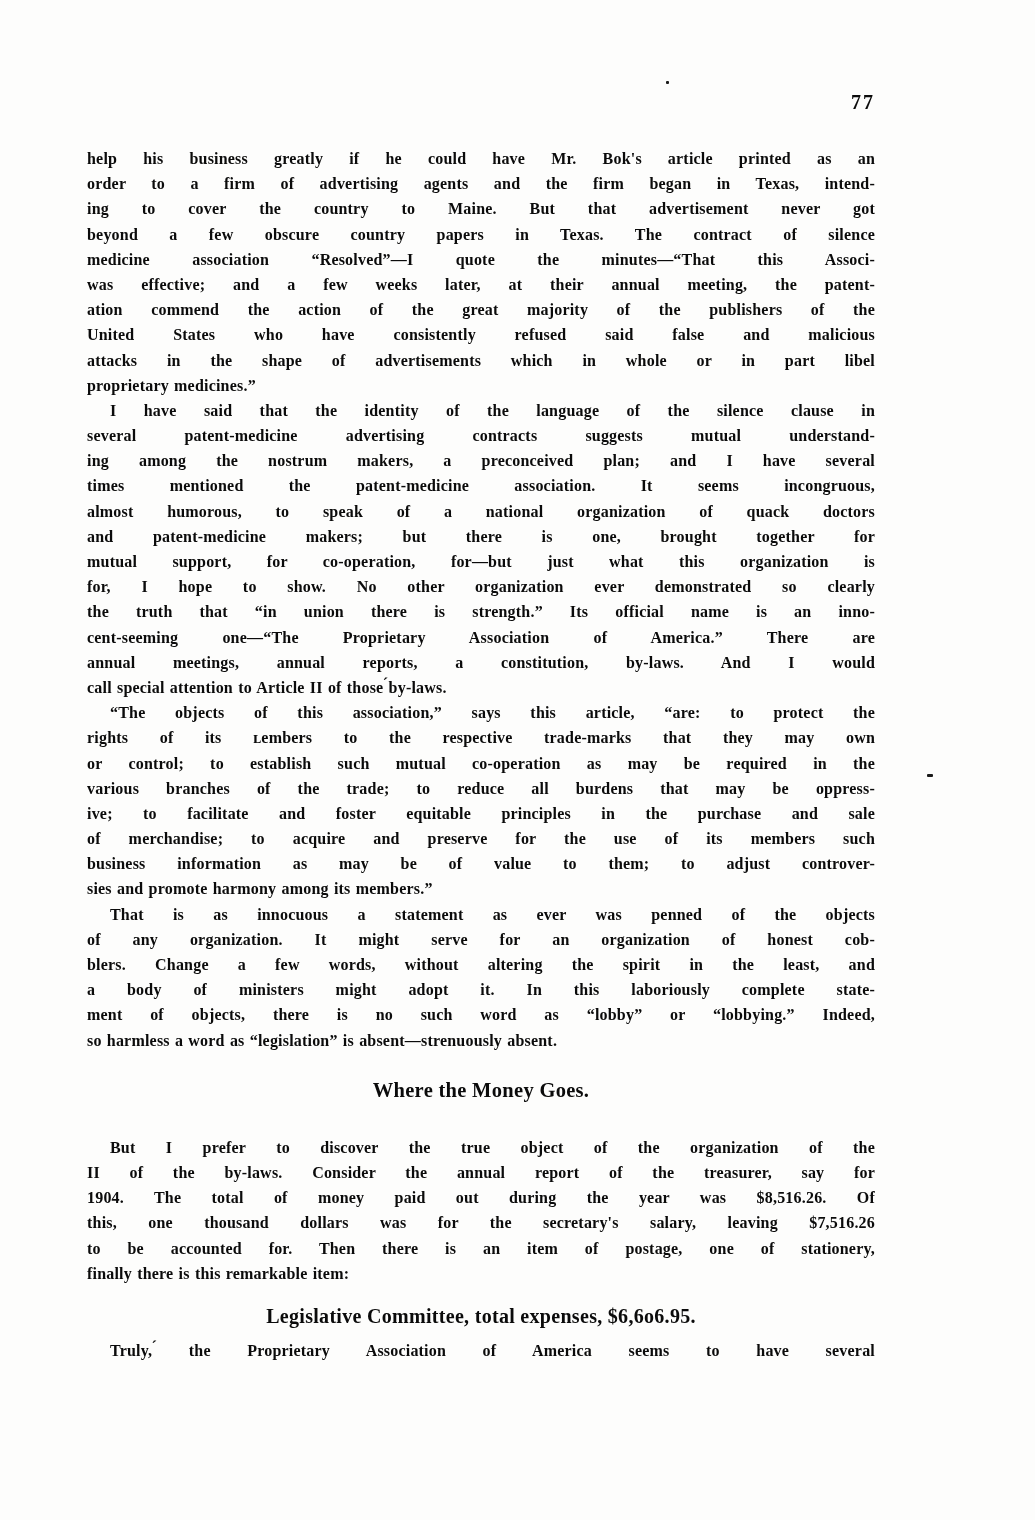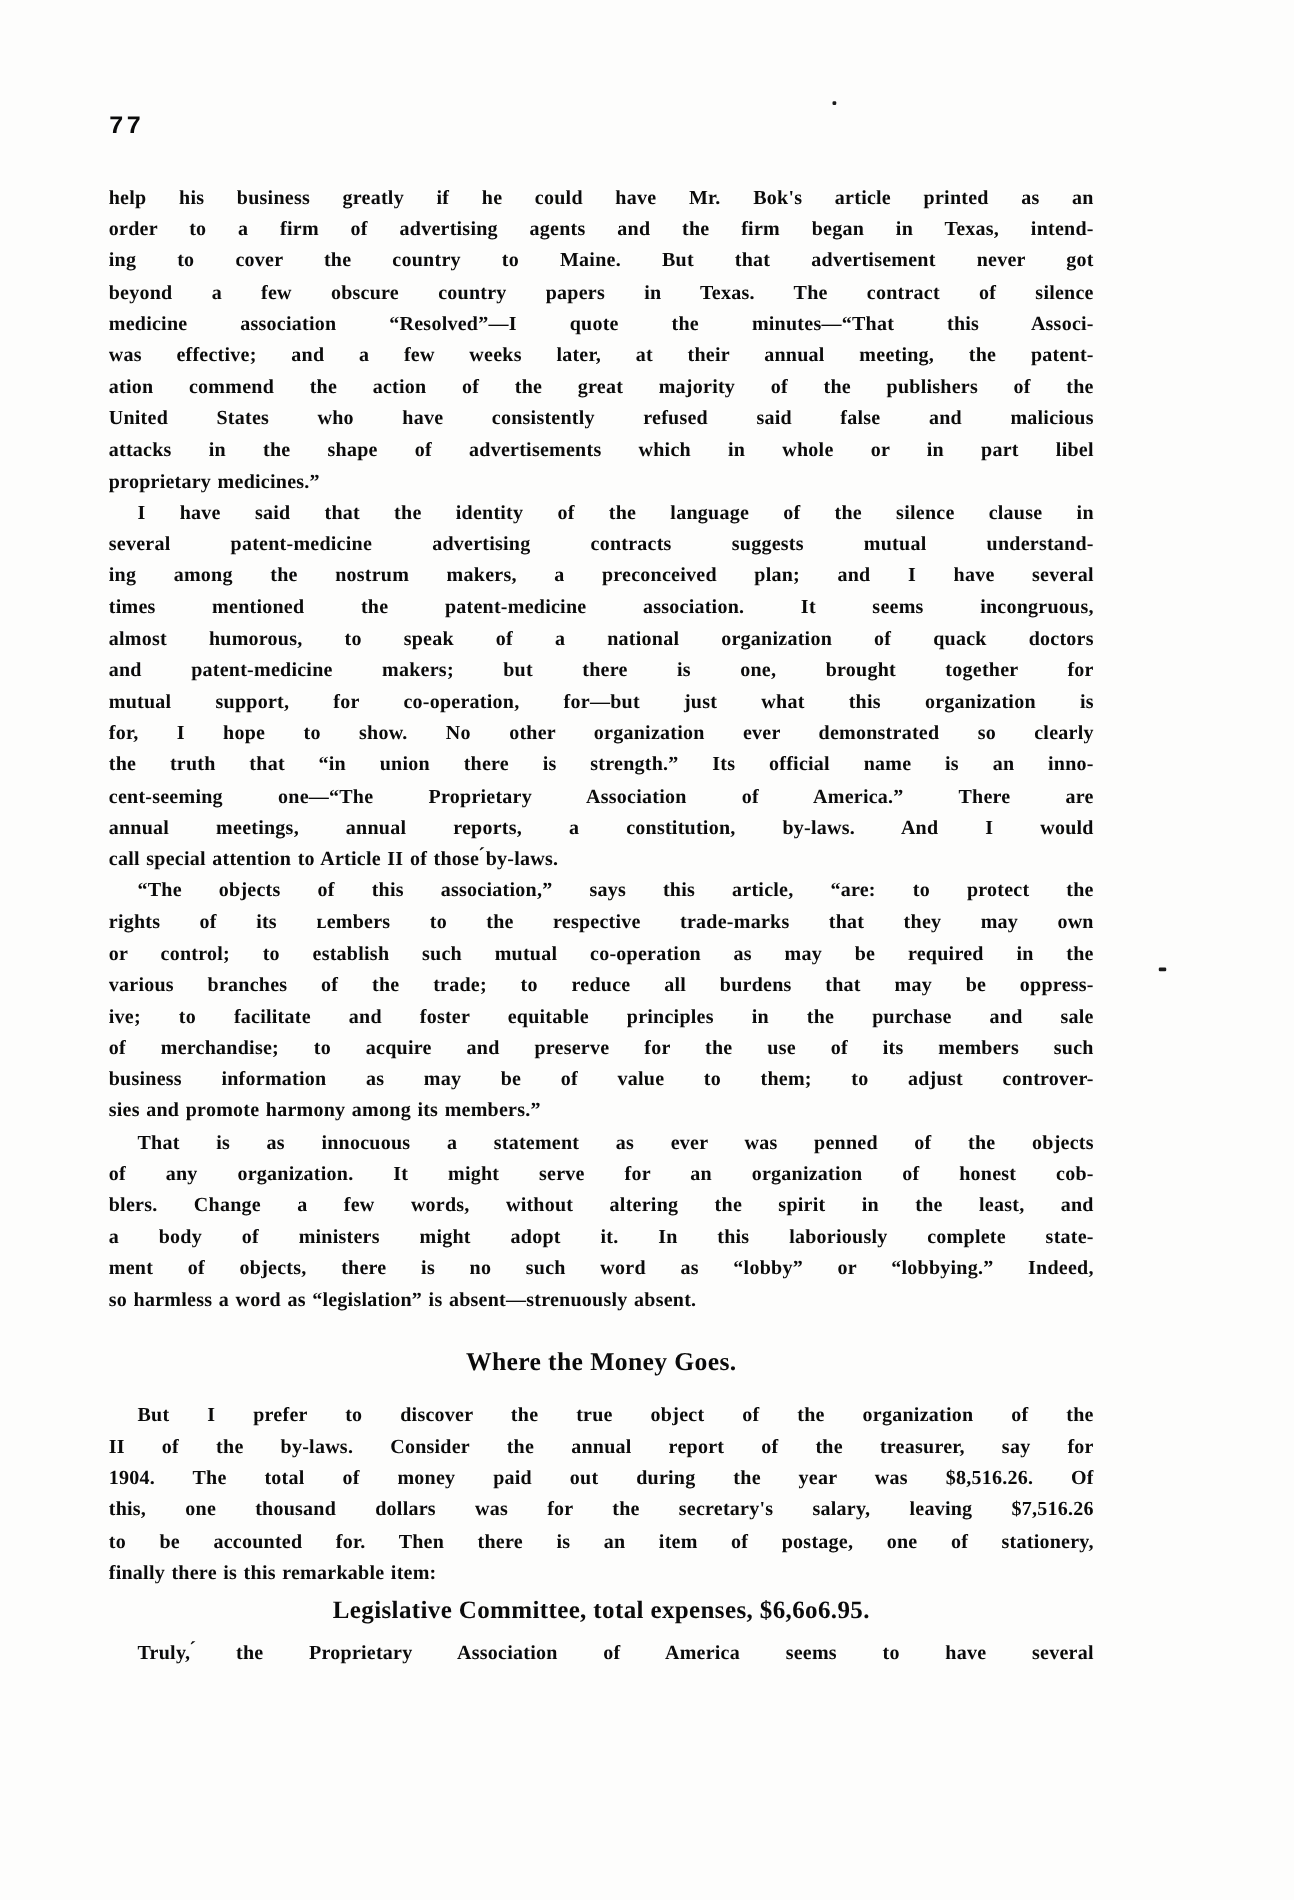--- a/index.html
+++ b/index.html
@@ -18,53 +18,52 @@
   .text-block {
     position: absolute;
     left: 87px;
     top: 0;
     width: 788px;
   }
   .page-number {
     margin-top: 90px;
     height: 24px;
     line-height: 24px;
-    text-align: left;
+    text-align: right;
     font-weight: 700;
     font-size: 20px;
     letter-spacing: 2px;
-    font-family: Liberation Mono, monospace;
   }
   .page-body { margin-top: 32px; }
   .paragraph { margin: 0; }
   .line {
     font-size: 16px;
     font-weight: 700;
     line-height: 25.2px;
     height: 25.2px;
     letter-spacing: 0.2px;
     word-spacing: 1px;
     text-align: justify;
     text-align-last: justify;
     overflow: hidden;
   }
   .line.lastline { text-align-last: left; }
   .line.indent { text-indent: 23px; }
   .heading {
     margin-top: 24px;
-    margin-bottom: 17px;
+    margin-bottom: 32px;
     height: 26px;
     line-height: 26px;
     text-align: center;
     font-weight: 700;
     font-size: 20.5px;
     letter-spacing: 0.3px;
   }
   .display-line {
-    margin-top: 4px;
+    margin-top: 17px;
     margin-bottom: 9px;
     height: 26px;
     line-height: 26px;
     text-align: center;
     font-weight: 700;
     font-size: 20px;
     letter-spacing: 0.3px;
   }
   .speck {
     position: absolute;

